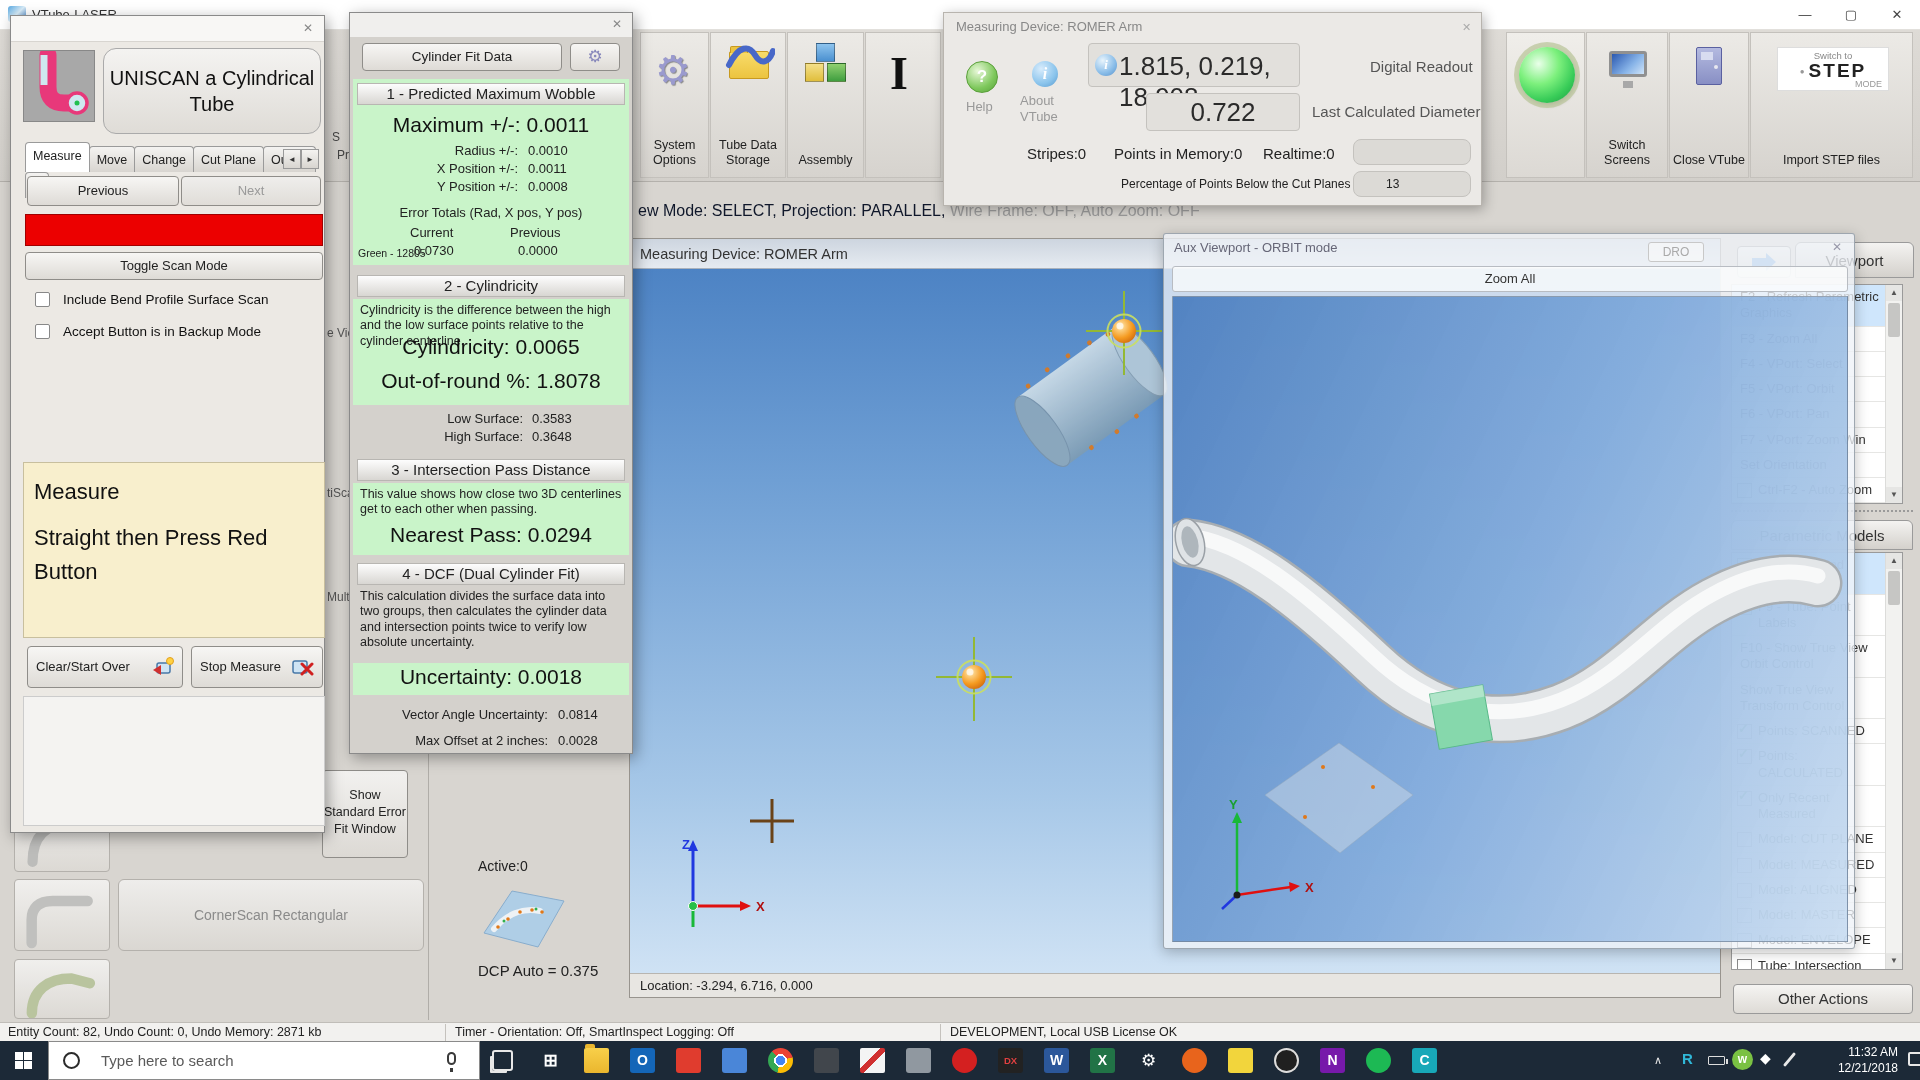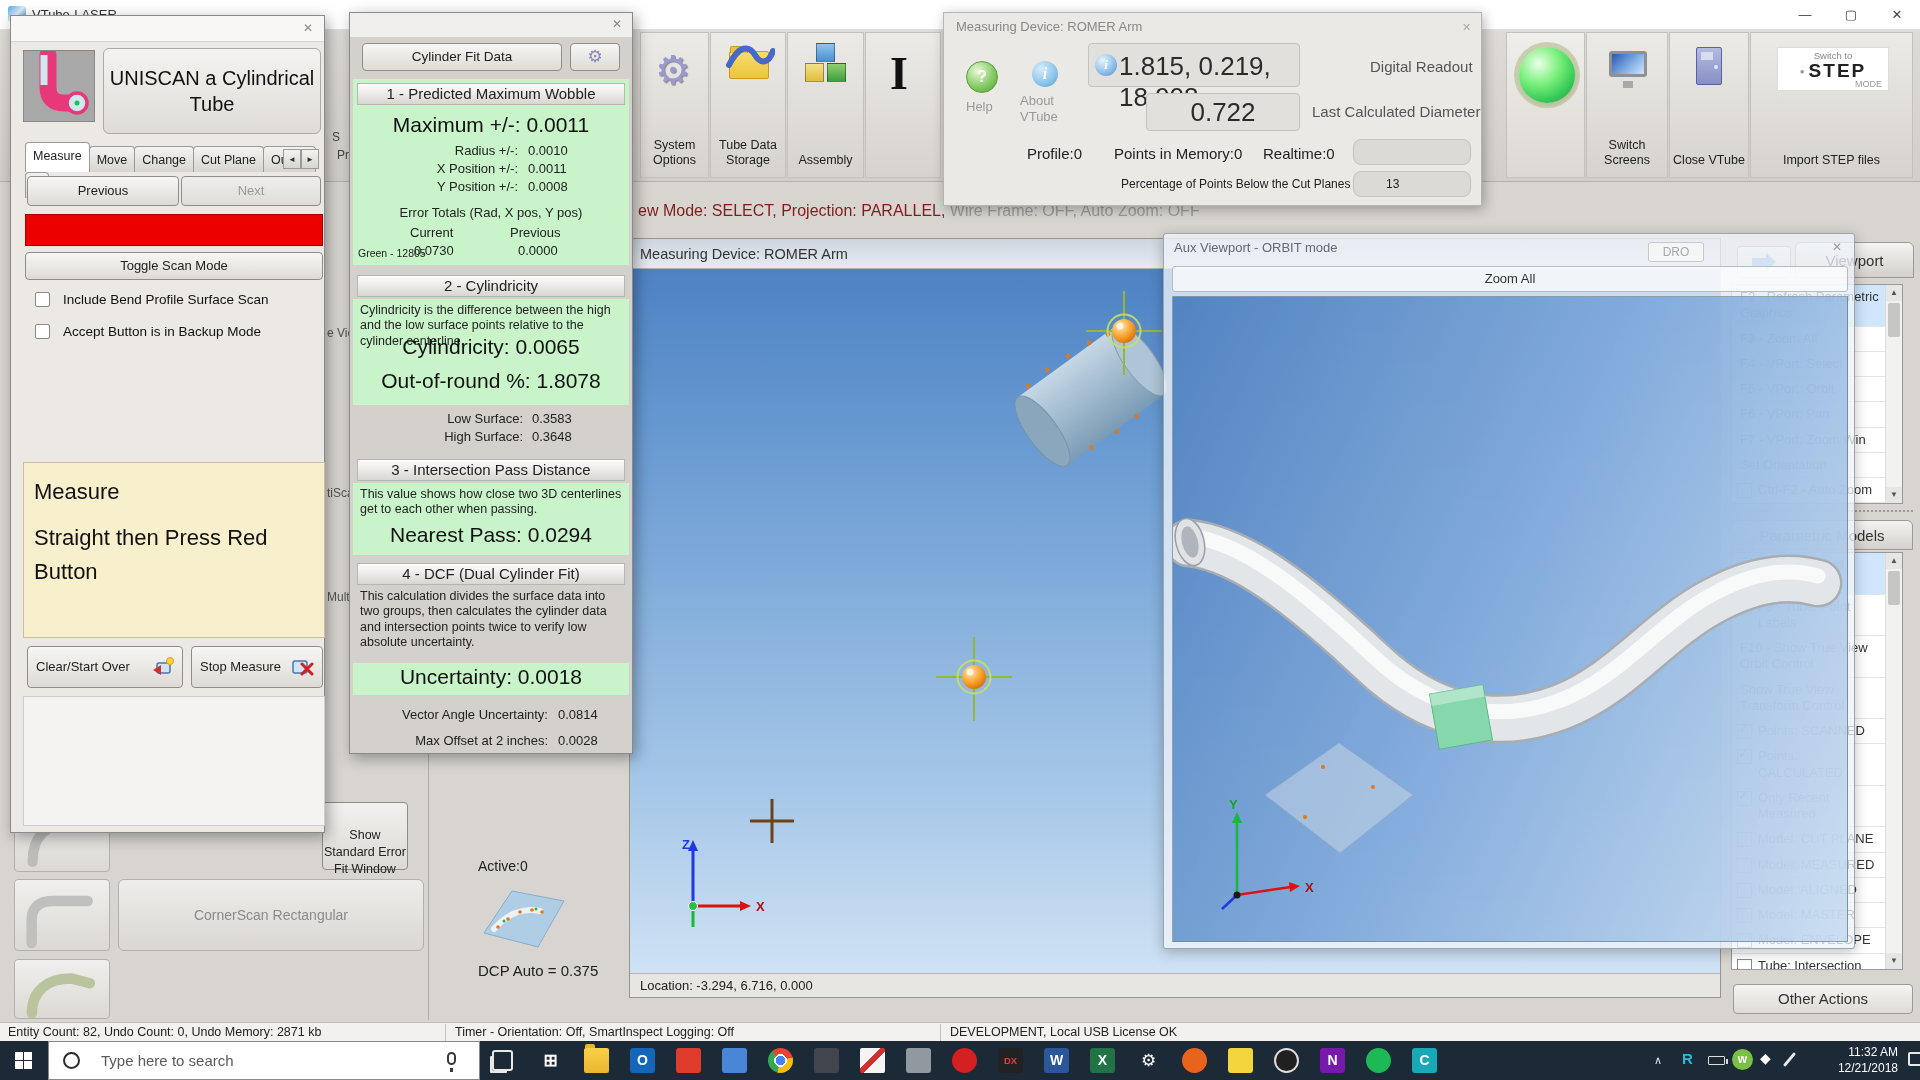--- a/index.html
+++ b/index.html
@@ -41,21 +41,21 @@
   #step-logo { left:26px; top:14px; width:112px; height:44px; background:#fff; border:1px solid #ddd; padding:2px 6px; }
   #step-line1 { font-size:9.5px; color:#888; text-align:center; }
   #step-line2 { font-size:19px; font-weight:bold; letter-spacing:2px; color:#222; text-align:center; line-height:1; }
   #step-line2::before { content:"●"; font-size:8px; color:#999; vertical-align:3px; margin-right:2px; }
   #step-line3 { font-size:9px; color:#999; text-align:right; line-height:1; }
   #frag-s { left:332px; top:100px; font-size:12px; color:#444; z-index:2; } 
   #frag-pr { left:329px; top:118px; font-size:12px; color:#444; z-index:2;margin-left:8px; }
 
   
   #mode-line { left:638px; top:202px; font-size:16px; z-index:1; white-space:nowrap; }
-  #mode-dark { color:#7f1d1d; } #mode-gray { color:#9b9b9b; }
+  #mode-dark { color:#0f172a; } #mode-gray { color:#9b9b9b; }
 
   
   #viewport { left:629px; top:238px; width:1092px; height:760px; border:1px solid #98948e; background:#d8d5d0; z-index:1; }
   #vp-caption { left:0; top:0; width:1090px; height:30px; background:linear-gradient(#cdd5df,#e6ebf1); border-bottom:1px solid #aab2bc; font-size:14.5px; color:#333; line-height:30px; padding-left:10px; }
   #vp-blue { left:0; top:30px; width:1090px; height:704px; background:linear-gradient(180deg,#4d83c4 0%,#6f9fd4 30%,#a7c8e8 75%,#cfe2f4 100%); }
   #vp-loc { left:0; top:734px; width:1090px; height:24px; background:#e8e6e2; border-top:1px solid #b8b5b0; font-size:13px; color:#222; line-height:24px; padding-left:10px; }
 
   
   #aux { left:1163px; top:233px; width:692px; height:716px; background:rgba(238,242,247,.78); border:1px solid rgba(150,158,168,.9); border-radius:3px; z-index:20; box-shadow:0 3px 14px rgba(0,0,0,.25); }
   #aux-title { left:10px; top:6px; font-size:13px; color:#667; }
@@ -85,36 +85,36 @@
   .vs-up,.vs-dn { position:absolute; left:0; width:16px; height:16px; font-size:8px; color:#555; text-align:center; line-height:16px; background:#e6e6e4; }
   .vs-up { top:0; } .vs-dn { bottom:0; }
   .vs-thumb { position:absolute; left:2px; top:18px; width:12px; height:34px; background:#c6c6c4; border-radius:2px; }
   #rp-split { left:10px; top:324px; width:182px; height:10px; border-top:2px dotted #9a9a9a; margin-top:4px; }
   #rp-other { left:12px; top:802px; width:180px; height:30px; background:linear-gradient(#f5f4f2,#dedbd6); border:1px solid #9a9a9a; border-radius:4px; font-size:15px; color:#333; text-align:center; line-height:28px; }
 
   
   #lp-strip { left:325px; top:182px; width:24px; height:840px; overflow:hidden; z-index:1; }
   .frag { position:absolute; left:2px; font-size:12px; color:#555; white-space:nowrap; }
   #lp-divider { left:428px; top:240px; width:1px; height:780px; background:#b0ada8; z-index:1; }
-  #btn-stderr { left:322px; top:802px; width:86px; height:68px; background:linear-gradient(#f2f1ef,#dcd9d4); border:1px solid #8f8d89; border-radius:4px; font-size:12.5px; color:#222; text-align:center; padding-top:24px; line-height:1.35; z-index:1; }
+  #btn-stderr { left:322px; top:770px; width:86px; height:88px; background:linear-gradient(#f2f1ef,#dcd9d4); border:1px solid #8f8d89; border-radius:4px; font-size:12.5px; color:#222; text-align:center; padding-top:16px; line-height:1.35; z-index:1; }
   #lbl-active { left:478px; top:858px; font-size:14px; color:#222; z-index:1; }
   #thumb-box { left:478px; top:880px; width:92px; height:78px; z-index:1; }
   #lbl-dcp { left:478px; top:962px; font-size:15px; color:#222; z-index:1; }
   .icon-tile { background:linear-gradient(#f0efed,#dcd9d4); border:1px solid #b4b1ac; border-radius:4px; z-index:1; }
   #tile-tube1 { left:14px; top:802px; width:96px; height:70px; }
   #tile-tube2 { left:14px; top:879px; width:96px; height:72px; }
   #tile-tube3 { left:14px; top:959px; width:96px; height:60px; }
   #btn-cornerscan { left:118px; top:879px; width:306px; height:72px; background:linear-gradient(#eeedeb,#dad7d2); border:1px solid #b4b1ac; border-radius:6px; font-size:14px; color:#8a8a8a; text-align:center; line-height:70px; z-index:1; }
 
   
   #uniscan { left:10px; top:15px; width:315px; height:818px; background:#ece9e4; border:1px solid #8a8a8a; box-shadow:3px 4px 14px rgba(0,0,0,.35); z-index:30; }
   #u-titlebar { left:0; top:0; width:313px; height:26px; background:#f8f7f5; border-bottom:1px solid #d8d5d0; }
   #u-close { left:292px; top:5px; font-size:12px; color:#888; }
   #u-img { left:12px; top:34px; width:72px; height:72px; background:#a8a8a8; border:1px solid #888; }
-  #u-titlebox { left:92px; top:32px; width:218px; height:86px; background:linear-gradient(#f4f3f1,#dfdcd7); border:1px solid #aaa; border-radius:6px; font-size:20px; color:#111; text-align:center; display:flex; align-items:center; justify-content:center; line-height:1.3; }
+  #u-titlebox { left:92px; top:32px; width:218px; height:86px; background:linear-gradient(#f4f3f1,#dfdcd7); border:1px solid #aaa; border-radius:13px; font-size:20px; color:#111; text-align:center; display:flex; align-items:center; justify-content:center; line-height:1.3; }
   #u-tabs { left:14px; top:126px; width:298px; height:30px; }
   .utab { position:relative; display:inline-block; height:26px; line-height:26px; padding:0 7px; border:1px solid #9a9a9a; border-bottom:none; background:linear-gradient(#f4f3f1,#d8d5d0); font-size:12.5px; color:#222; border-radius:4px 4px 0 0; margin-right:-1px; vertical-align:bottom; }
   .utab.sel { background:#fff; height:30px; z-index:3; }
   #u-tabscroll { left:272px; top:132px; width:40px; height:20px; z-index:4; }
   .tsbtn { display:inline-block; width:18px; height:20px; background:linear-gradient(#f4f3f1,#d8d5d0); border:1px solid #9a9a9a; font-size:8px; color:#333; text-align:center; line-height:20px; }
   .btn { background:linear-gradient(#f7f6f4,#dedbd6); border:1px solid #8f8d89; border-radius:4px; color:#222; text-align:center; }
   #u-prev { left:16px; top:160px; width:152px; height:30px; font-size:13px; line-height:28px; }
   #u-next { left:170px; top:160px; width:140px; height:30px; font-size:13px; line-height:28px; color:#9a9a9a; background:linear-gradient(#efeeec,#e0ddd8); }
   #u-redbar { left:14px; top:198px; width:298px; height:32px; background:#ec0000; border:1px solid #a00000; }
   #u-toggle { left:14px; top:236px; width:298px; height:28px; font-size:13px; line-height:26px; }
@@ -598,21 +598,21 @@
   <div class="abs" id="m-help-lb">Help</div>
   <div class="abs" id="m-about-ic">i</div>
   <div class="abs" id="m-about-lb">About VTube</div>
   <div class="abs" id="m-dro-box">
     <div class="abs" id="m-dro-ic">i</div>
     <div class="abs" id="m-dro-val">1.815, 0.219, 18.908</div>
   </div>
   <div class="abs" id="m-dro-lb">Digital Readout</div>
   <div class="abs" id="m-dia-box">0.722</div>
   <div class="abs" id="m-dia-lb">Last Calculated Diameter</div>
-  <div class="abs" id="m-stripes">Profile:0</div>
+  <div class="abs" id="m-stripes">Stripes:0</div>
   <div class="abs" id="m-points">Points in Memory:0</div>
   <div class="abs" id="m-realtime">Realtime:0</div>
   <div class="m-field" id="m-field1"></div>
   <div class="m-field" id="m-field2"></div>
   <div class="abs" id="m-pct">Percentage of Points Below the Cut Planes</div>
   <div class="abs" id="m-pct-val">13</div>
 </div>
 
 <div class="abs" id="statusbar">
   <span class="st" id="st1">Entity Count: 82, Undo Count: 0, Undo Memory: 2871 kb</span>

